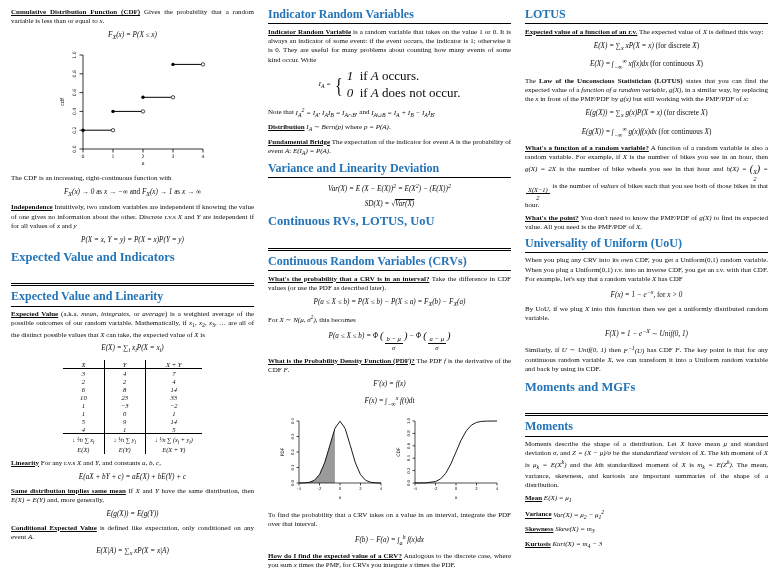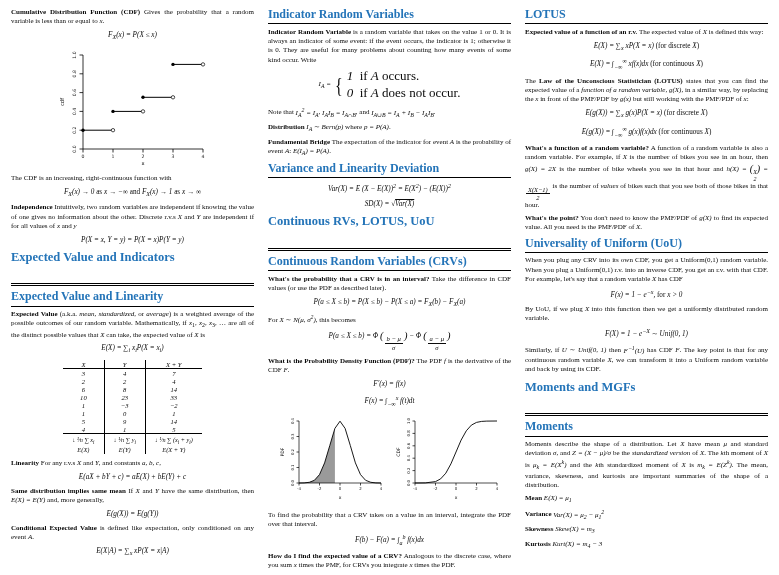--- a/index.html
+++ b/index.html
@@ -2,21 +2,21 @@
 <html style="--heading: #2474b8; --shade: #9a9a9a;"><head>
 <meta charset="utf-8">
 <style>
   * { margin:0; padding:0; box-sizing:border-box; }
   html,body { width:779px; height:575px; background:#ffffff; overflow:hidden; }
   body { font-family:"Liberation Serif","DejaVu Serif",serif; font-size:7px; color:#0a0a0a; }
   .page { display:flex; gap:14px; padding:8px 11px 4px; height:100%; }
   .col { flex:1 1 0; min-width:0; }
 
   p.block { text-align:justify; line-height:1.32; margin-bottom:3.5px; }
-  .head-inline { font-weight:bold; }
+  .head-inline { font-weight:bold;text-decoration:underline; }
   .imath { font-style:italic; }
   .rm { font-style:normal; }
 
   .formula { text-align:center; font-style:italic; font-size:7.2px; margin:3px 0 5px; line-height:1.4; }
   .formula .rm { font-style:normal; }
 
   h1.section { color:var(--heading,#2474b8); font-size:12.5px; font-weight:bold;
                margin:6px 0 4px; padding-bottom:19px; border-bottom:3px double #000; line-height:1.1; }
   h2.subsection { color:var(--heading,#2474b8); font-size:12px; font-weight:bold;
                   margin:4px 0 3.5px; padding-bottom:1.5px; border-bottom:0.8px solid #000; line-height:1.15; }
@@ -122,21 +122,21 @@
       <span class="head-inline">Independence</span>
       <span>Intuitively, two random variables are independent if knowing the value of one gives no information about the other. Discrete r.v.s <i>X</i> and <i>Y</i> are independent if for all values of <i>x</i> and <i>y</i></span>
     </p>
     <div class="formula">P(X = x, Y = y) = P(X = x)P(Y = y)</div>
 
     <h1 class="section">Expected Value and Indicators</h1>
     <h2 class="subsection">Expected Value and Linearity</h2>
 
     <p class="block">
       <span class="head-inline">Expected Value</span>
-      <span>(a.k.a. <i>mean</i>, <i>standardized</i>, or <i>average</i>) is a weighted average of the possible outcomes of our random variable. Mathematically, if <i>x</i><sub>1</sub>, <i>x</i><sub>2</sub>, <i>x</i><sub>3</sub>, … are all of the distinct possible values that <i>X</i> can take, the expected value of <i>X</i> is</span>
+      <span>(a.k.a. <i>mean</i>, <i>integrates</i>, or <i>average</i>) is a weighted average of the possible outcomes of our random variable. Mathematically, if <i>x</i><sub>1</sub>, <i>x</i><sub>2</sub>, <i>x</i><sub>3</sub>, … are all of the distinct possible values that <i>X</i> can take, the expected value of <i>X</i> is</span>
     </p>
     <div class="formula">E(X) = ∑<sub>i</sub> x<sub>i</sub>P(X = x<sub>i</sub>)</div>
 
     <table class="ev-table">
       <thead>
         <tr>
           <th>X</th>
           <th class="sep">Y</th>
           <th class="sep">X + Y</th>
         </tr>

